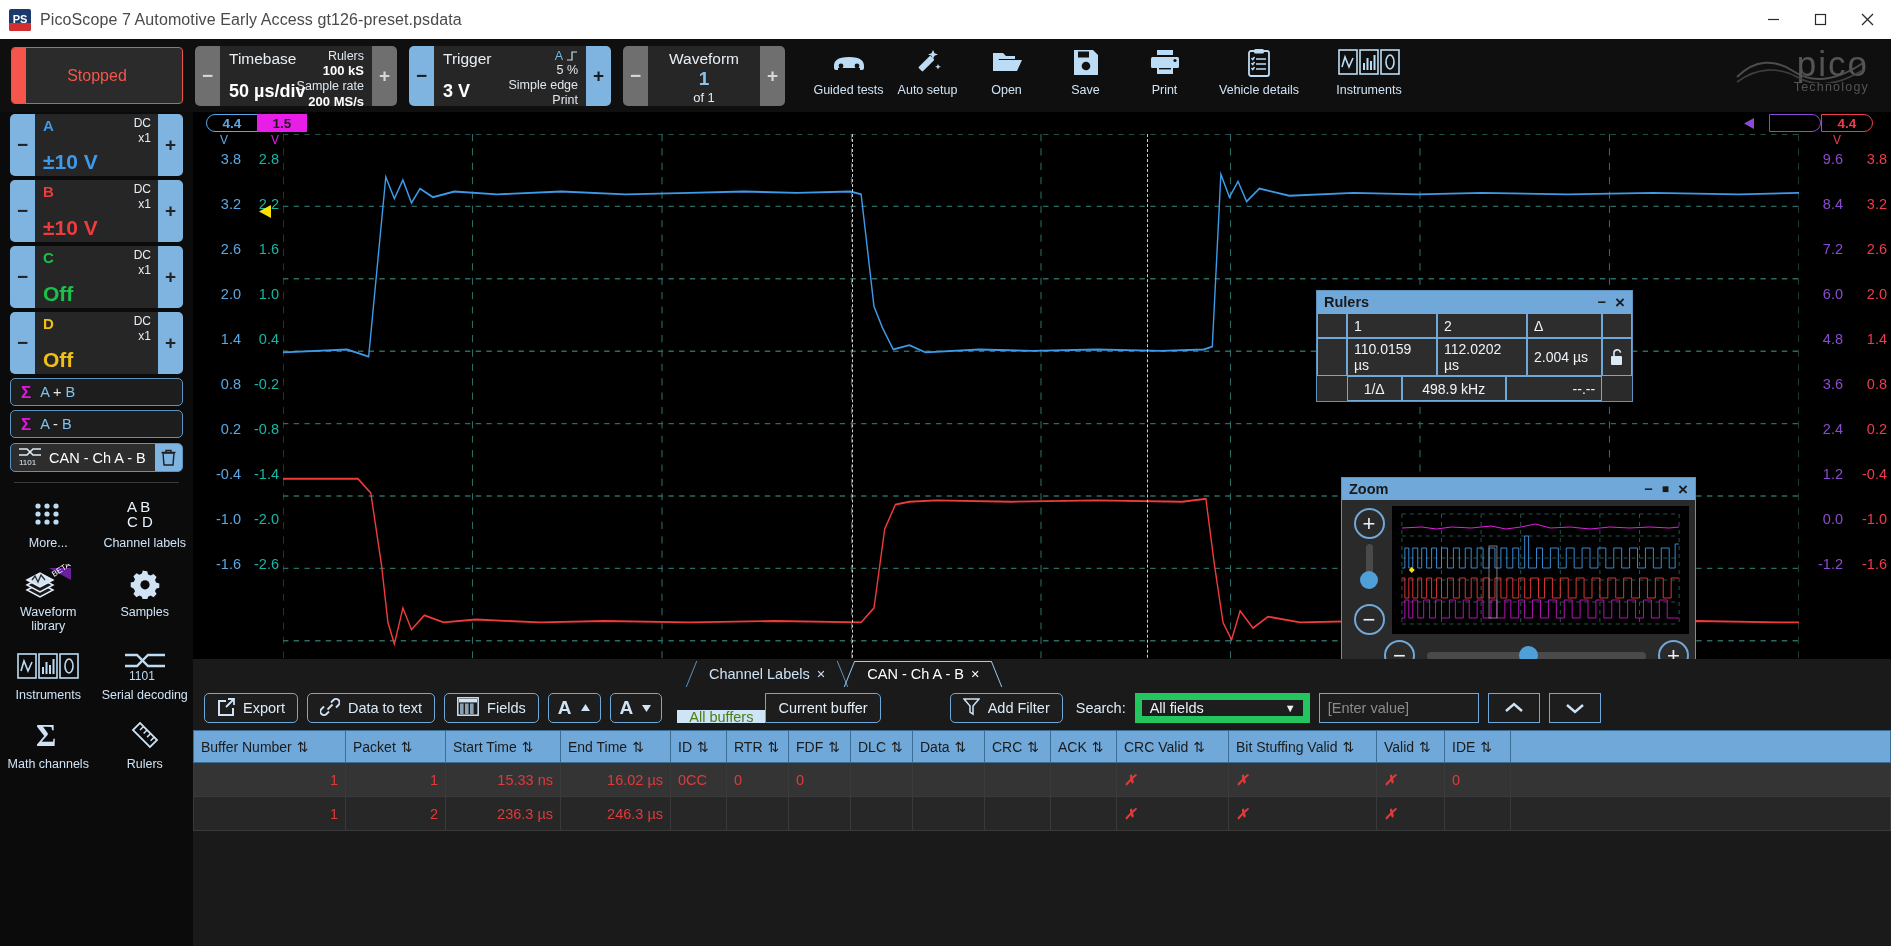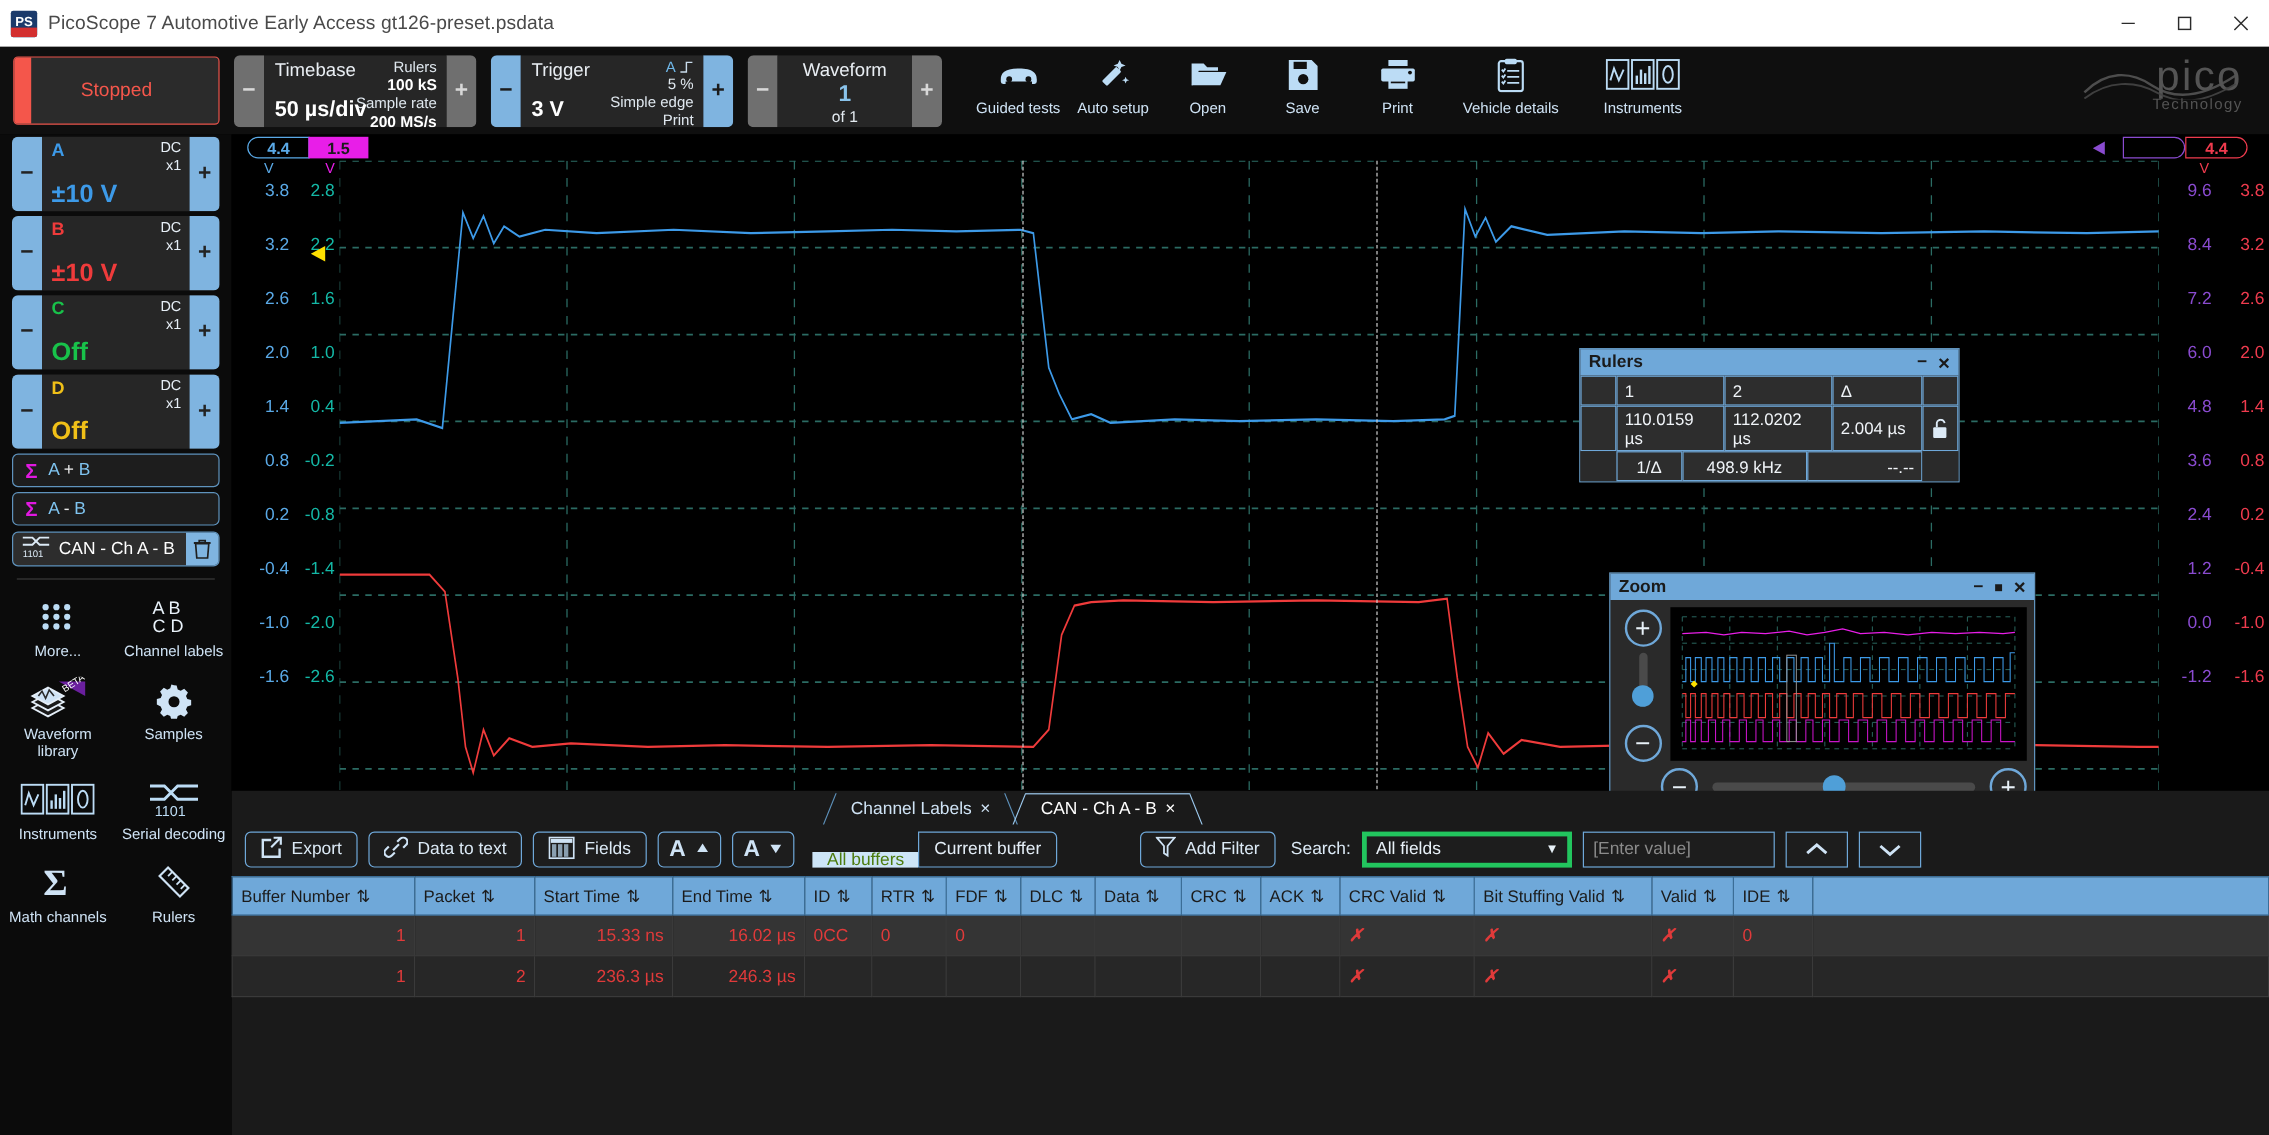--- a/index.html
+++ b/index.html
@@ -167,21 +167,21 @@
     height:30px; border:1px solid #6fa8d9; border-radius:5px; background:#1d1d1d; color:#dceaf6;
     display:flex; align-items:center; gap:8px; padding:0 12px; font-size:14.5px; white-space:nowrap;
   }
   .pill.sq { padding:0 9px; }
   .segbuf { display:flex; height:30px; }
   .segbuf > div { display:flex; align-items:center; padding:0 12px; font-size:14.5px; }
   .segbuf .on { background:#cde5f7; color:#4d7c0f;margin-top:17px; }
   .segbuf .off { background:#1d1d1d; color:#e4eef7; border:1px solid #6fa8d9; border-radius:0 5px 5px 0; }
   .searchlbl { font-size:14.5px; color:#dceaf6; margin-left:4px; }
   .selbox {
-    height:30px; width:175px; border:4px solid #22c55e; background:#1d1d1d; color:#e8f1f8;
+    height:30px; width:175px; border:7px solid #22c55e; background:#1d1d1d; color:#e8f1f8;
     display:flex; align-items:center; padding:0 8px; font-size:14.5px; position:relative;
   }
   .selbox .cv { position:absolute; right:7px; font-size:11px; }
   .inbox {
     height:30px; width:160px; border:1px solid #6fa8d9; background:#1d1d1d; color:#8b8b8b;
     display:flex; align-items:center; padding:0 8px; font-size:14.5px;
   }
   .arrbtn { width:52px; height:30px; border:1px solid #6fa8d9; background:#1d1d1d; display:flex; align-items:center; justify-content:center; color:#cfe3f5; }
 
   table.dt { position:absolute; top:71px; left:0; right:0; border-collapse:collapse; width:100%; table-layout:fixed; }

